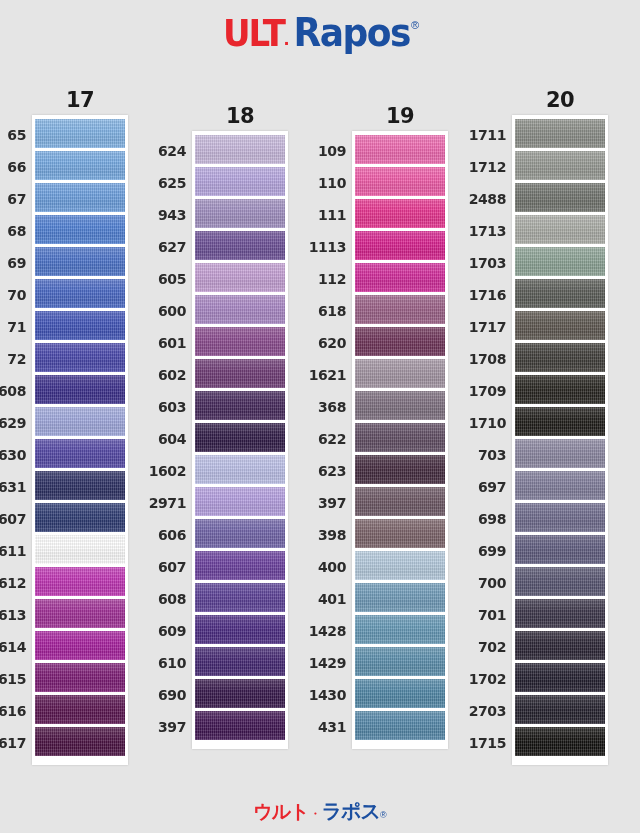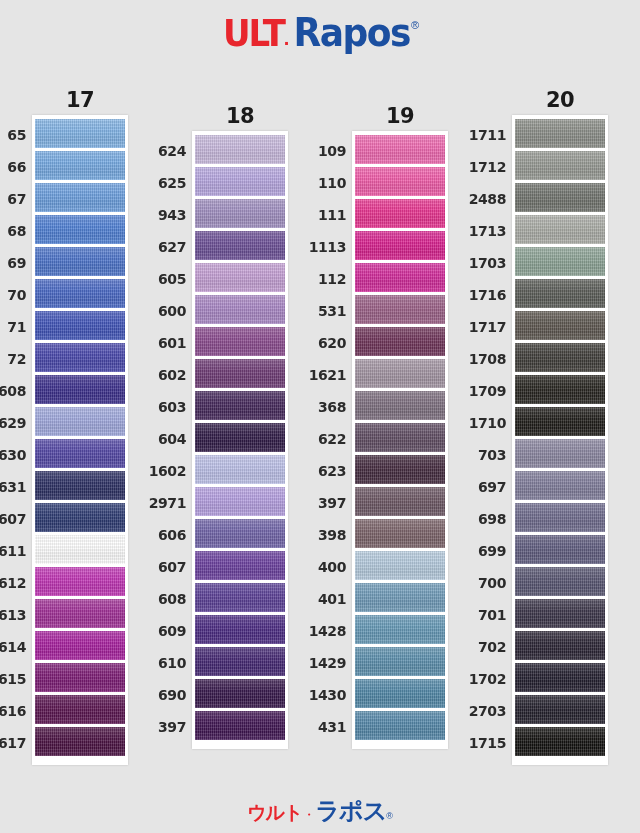--- a/index.html
+++ b/index.html
@@ -129,21 +129,21 @@
     height: 32px;
     display: flex; align-items: center; justify-content: center; text-align: center;
   }
   .footer-jp { display: flex; align-items: baseline; }
   .jp-red {
     color: #e8262d; font-size: 19px; font-weight: bold;
     font-family: "DejaVu Sans", sans-serif;
     letter-spacing: -1px;
   }
   .jp-blue {
-    color: #1b4fa0; font-size: 24px; font-weight: bold;
+    color: #1b4fa0; font-size: 20px; font-weight: bold;
     font-family: Liberation Mono, monospace;
     letter-spacing: -1px;
   }
   .jp-dot { color: #e8262d; font-size: 13px; }
   .jp-reg { color: #1b4fa0; font-size: 9px; vertical-align: sub; }
 </style>
 </head>
 <body>
 
 <div id="page">
@@ -346,21 +346,21 @@
             </div>
             <div class="swatch-row">
               <div class="label">1113</div>
               <div class="swatch" style="background: rgb(216, 31, 142);"></div>
             </div>
             <div class="swatch-row">
               <div class="label">112</div>
               <div class="swatch" style="background: rgb(210, 41, 154);"></div>
             </div>
             <div class="swatch-row">
-              <div class="label">531</div>
+              <div class="label">618</div>
               <div class="swatch" style="background: rgb(154, 95, 134);"></div>
             </div>
             <div class="swatch-row">
               <div class="label">620</div>
               <div class="swatch" style="background: rgb(110, 51, 88);"></div>
             </div>
             <div class="swatch-row">
               <div class="label">1621</div>
               <div class="swatch" style="background: rgb(162, 148, 162);"></div>
             </div>

